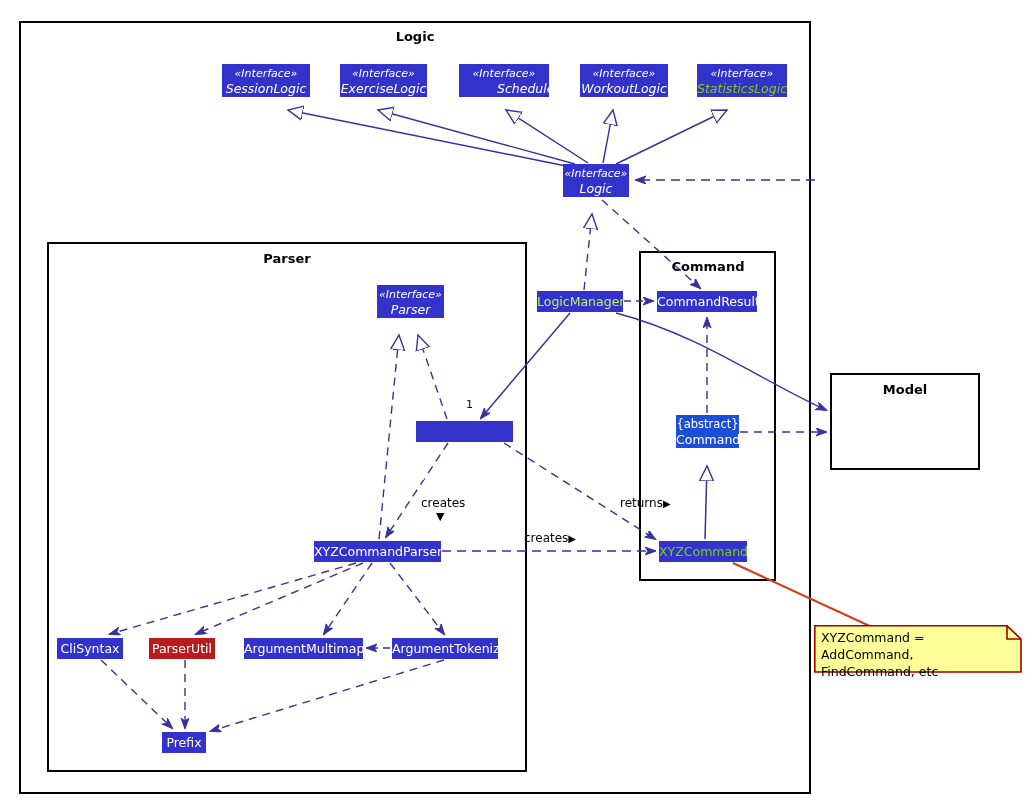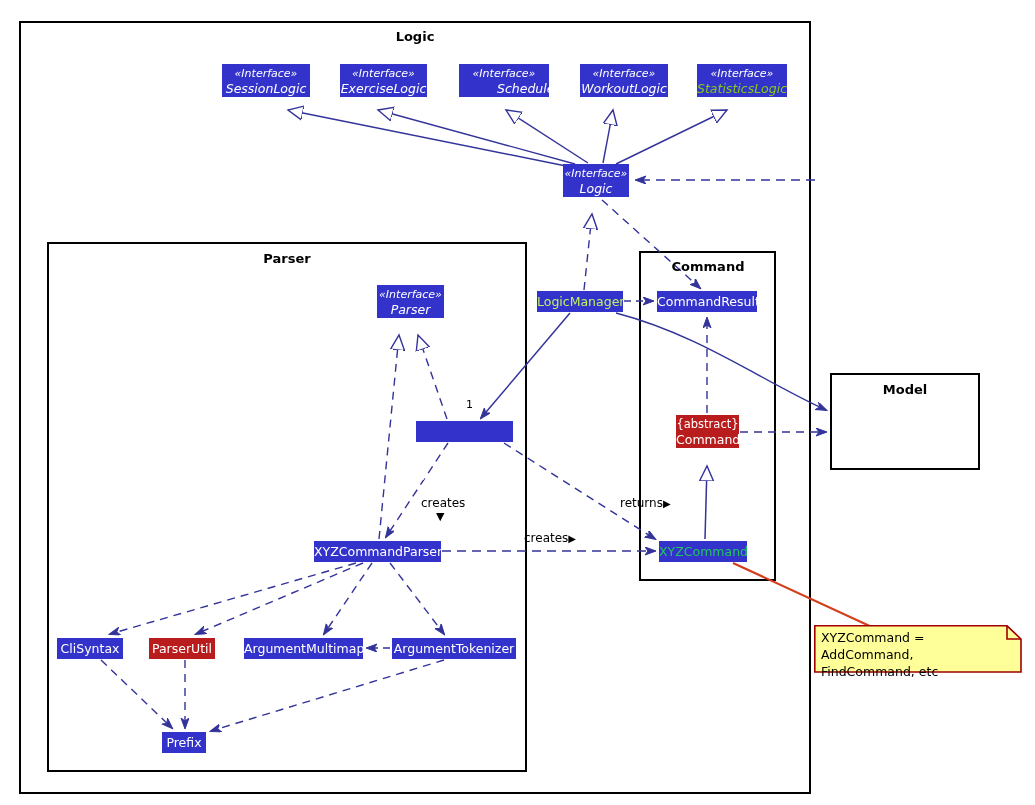--- a/index.html
+++ b/index.html
@@ -135,46 +135,46 @@
     </div>
 
     <div style="position:absolute;left:657px;top:291px;width:100px;height:21px;background:#3333cc;">
       <div style="text-align:center;color:#fff;font-size:12.5px;line-height:21px;">CommandResult</div>
     </div>
 
     <div style="position:absolute;left:416px;top:421px;width:97px;height:21px;background:#3333cc;">
       <div style="text-align:center;color:#fff;font-size:12.5px;line-height:21px;margin-top:48px;">ParserManager</div>
     </div>
 
-    <div style="position:absolute;left:676px;top:415px;width:63px;height:33px;background:#b91c1c;">
+    <div style="position:absolute;left:676px;top:415px;width:63px;height:33px;background:#1d4ed8;">
       <div style="text-align:center;color:#fff;font-size:11.5px;line-height:15px;padding-top:2px;">{abstract}</div>
       <div style="text-align:center;color:#fff;font-size:12.5px;line-height:15px;">Command</div>
     </div>
 
     <div style="position:absolute;left:314px;top:541px;width:127px;height:21px;background:#3333cc;">
       <div style="text-align:center;color:#fff;font-size:12.5px;line-height:21px;">XYZCommandParser</div>
     </div>
 
     <div style="position:absolute;left:659px;top:541px;width:88px;height:21px;background:#3333cc;">
-      <div style="text-align:center;color:#22c55e;font-size:12.5px;line-height:21px;">XYZCommand</div>
+      <div style="text-align:center;color:#84cc16;font-size:12.5px;line-height:21px;">XYZCommand</div>
     </div>
 
     <div style="position:absolute;left:57px;top:638px;width:66px;height:21px;background:#3333cc;">
       <div style="text-align:center;color:#fff;font-size:12.5px;line-height:21px;">CliSyntax</div>
     </div>
 
     <div style="position:absolute;left:149px;top:638px;width:66px;height:21px;background:#b91c1c;">
       <div style="text-align:center;color:#fff;font-size:12.5px;line-height:21px;">ParserUtil</div>
     </div>
 
     <div style="position:absolute;left:244px;top:638px;width:119px;height:21px;background:#3333cc;">
       <div style="text-align:center;color:#fff;font-size:12.5px;line-height:21px;">ArgumentMultimap</div>
     </div>
 
-    <div style="position:absolute;left:392px;top:638px;width:124px;height:21px;background:#3333cc;">
+    <div style="position:absolute;left:392px;top:638px;width:106px;height:21px;background:#3333cc;">
       <div style="text-align:center;color:#fff;font-size:12.5px;line-height:21px;">ArgumentTokenizer</div>
     </div>
 
     <div style="position:absolute;left:162px;top:732px;width:44px;height:21px;background:#3333cc;">
       <div style="text-align:center;color:#fff;font-size:12.5px;line-height:21px;">Prefix</div>
     </div>
   </div>
 
   <div>
     <div style="position:absolute;left:421px;top:496px;font-size:12px;color:#000;">creates</div>

